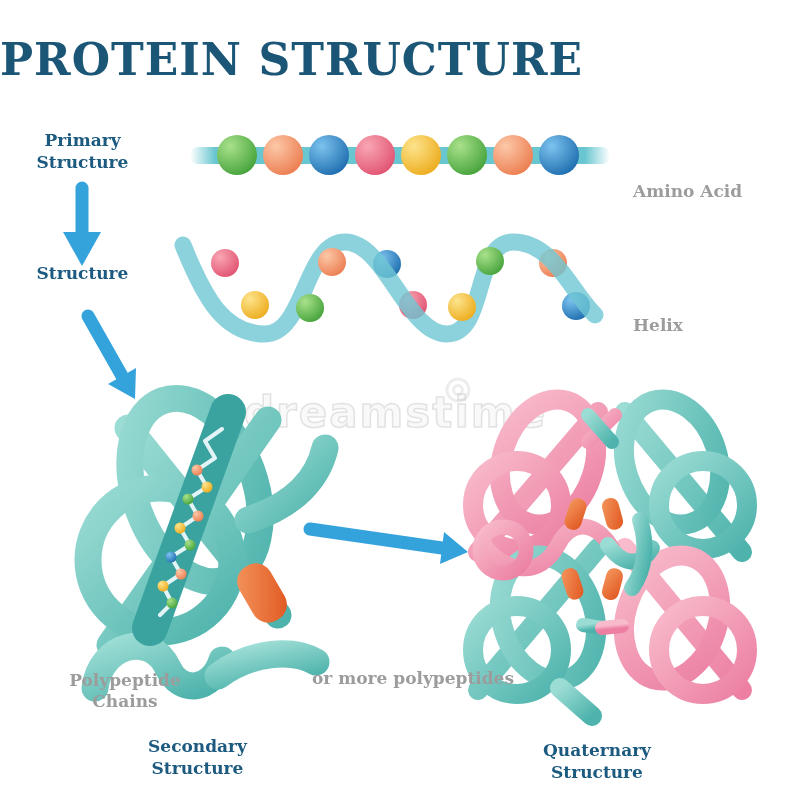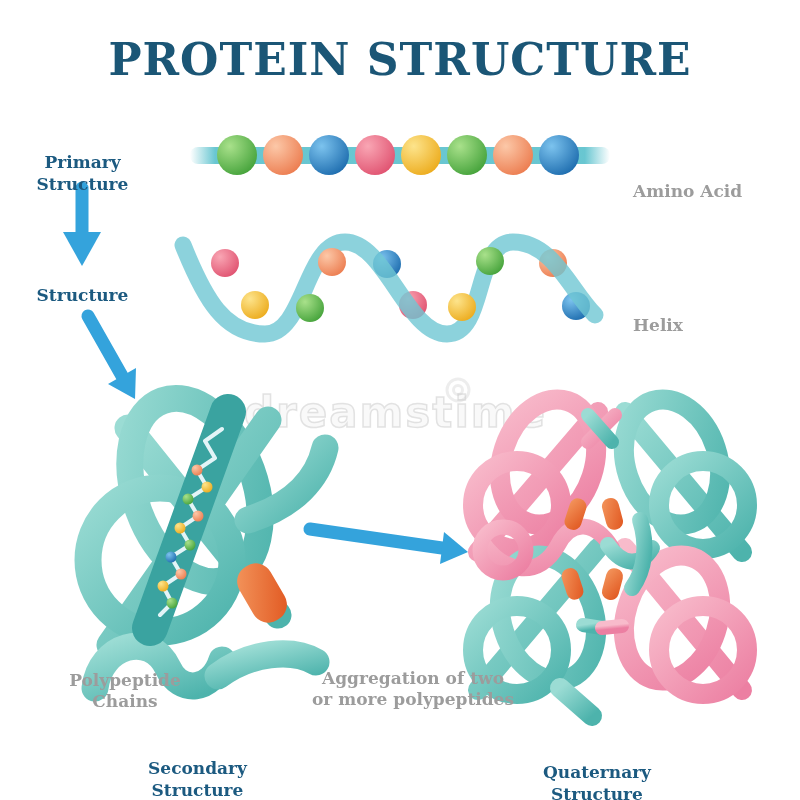--- a/index.html
+++ b/index.html
@@ -1,26 +1,26 @@
 <!DOCTYPE html>
 <html><head>
 <meta charset="utf-8">
 <style>
   html,body{margin:0;padding:0;background:#ffffff;}
   .canvas{
     position:relative;width:800px;height:800px;background:#ffffff;overflow:hidden;
     font-family:"DejaVu Serif","Liberation Serif",serif;
   }
   .page-title{
-    position:absolute;left:0;top:34px;width:800px;text-align:center;
+    position:absolute;left:0;top:34px;width:800px;text-align:left;
     font-size:44px;font-weight:bold;letter-spacing:1px;color:#1b5676;margin:0;
   }
   .stage-label{
     position:absolute;text-align:center;font-weight:bold;font-size:17px;
-    line-height:1.28;color:#1c5a80;margin-top:22px;
+    line-height:1.28;color:#1c5a80;
   }
   .stage-label span{display:block;}
   .annotation{
     position:absolute;font-weight:bold;font-size:17px;line-height:1.25;
     color:#9c9c9c;text-align:center;
   }
   .annotation span{display:block;}
   .annotation.left-align{text-align:left;margin-top:41px;}
   .watermark{
     position:absolute;left:244px;top:388px;
@@ -218,21 +218,20 @@
     <span>Polypeptide</span>
     <span>Chains</span>
   </div>
 
   <div class="stage-label" style="left:120px;top:736px;width:155px;">
     <span>Secondary</span>
     <span>Structure</span>
   </div>
 
   <div class="annotation" style="left:303px;top:668px;width:220px;">
-    <span>Aggregation of two</span>
     <span>or more polypeptides</span>
   </div>
 
   <div class="stage-label" style="left:513px;top:740px;width:168px;">
     <span>Quaternary</span>
     <span>Structure</span>
   </div>
 
 </div>
 

